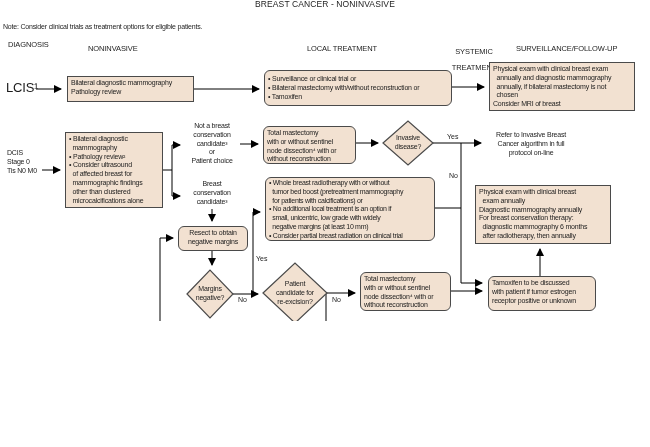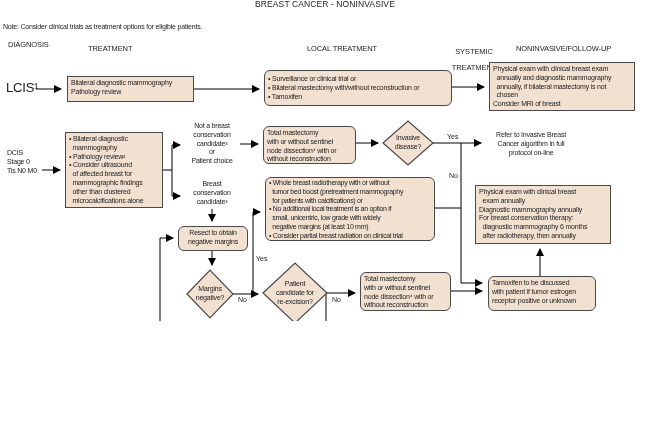--- a/index.html
+++ b/index.html
@@ -59,25 +59,25 @@
     <g fill="#f2e1d1" stroke="#4a4a4a" stroke-width="1.2">
       <polygon points="383,143 408,121 433,143 408,165"></polygon>
       <polygon points="187,294 210,270 233,294 210,318"></polygon>
       <polygon points="263,293 295,263 327,293 295,323"></polygon>
     </g>
   </svg>
 
   <div class="abs txt title center" style="left:0;top:3;width:650px;">BREAST CANCER - NONINVASIVE</div>
   <div class="abs note txt" style="left:3px;top:23px;">Note: Consider clinical trials as treatment options for eligible patients.</div>
   <div class="abs hdr" style="left:8px;top:40px;">DIAGNOSIS</div>
-  <div class="abs hdr" style="left:88px;top:44px;">TREATMENT</div>
+  <div class="abs hdr" style="left:88px;top:44px;">NONINVASIVE</div>
   <div class="abs hdr" style="left:307px;top:44px;text-align:right;">LOCAL TREATMENT</div>
   <div class="abs hdr center" style="left:443px;top:44px;width:62px;line-height:16px;">SYSTEMIC
 TREATMENT</div>
-  <div class="abs hdr" style="left:516px;top:44px;">NONINVASIVE/FOLLOW-UP</div>
+  <div class="abs hdr" style="left:516px;top:44px;">SURVEILLANCE/FOLLOW-UP</div>
 
   <div class="abs txt" style="left:6px;top:84px;font-size:13px;">LCIS¹</div>
   <div class="abs txt box" style="left:67px;top:76px;width:127px;height:26px;">Bilateral diagnostic mammography
 Pathology review</div>
   <div class="abs txt box round" style="left:264px;top:70px;width:188px;height:36px;padding-top:4px;">• Surveillance or clinical trial or
 • Bilateral mastectomy with/without reconstruction or
 • Tamoxifen</div>
   <div class="abs txt box" style="left:489px;top:62px;width:146px;height:49px;">Physical exam with clinical breast exam
   annually and diagnostic mammography
   annually, if bilateral mastectomy is not

